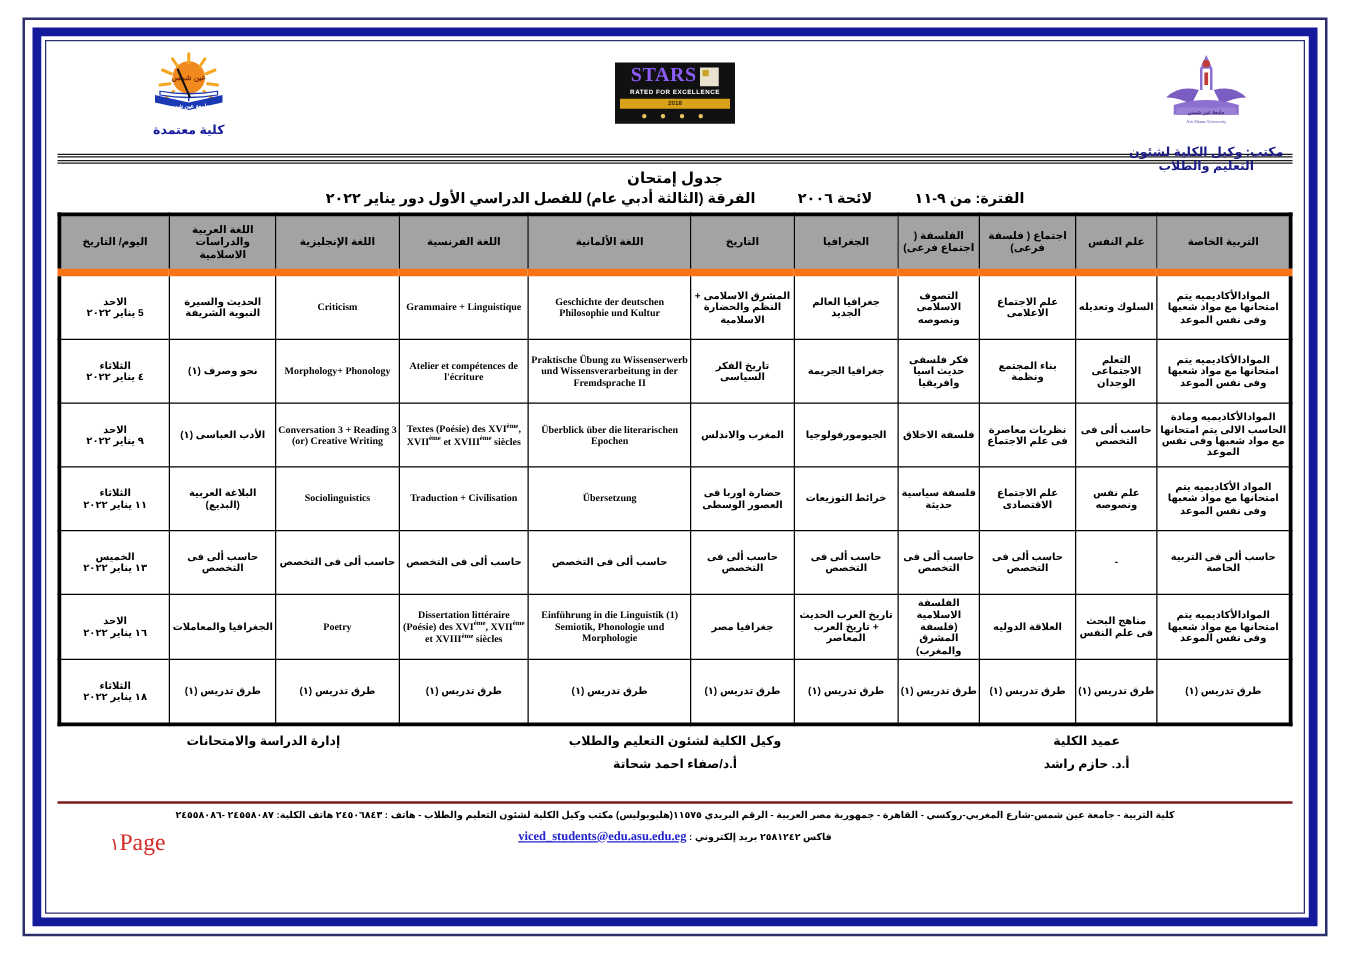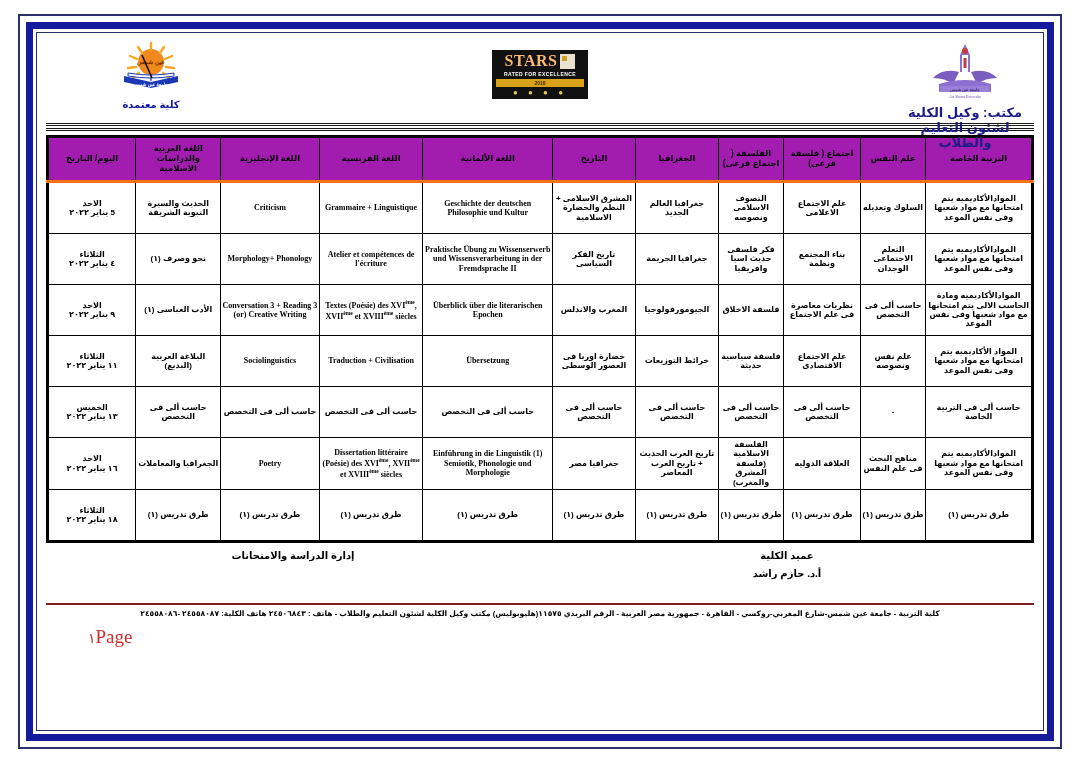--- a/index.html
+++ b/index.html
@@ -90,21 +90,21 @@
     background: #e8e2cf;
     display: inline-block;
     position: relative;
   }
   .stars-sq::after {
     content:"";
     position:absolute; left:2px; top:2px;
     width:5px;height:5px;background:#c9a227;
   }
   .stars-word {
-    color: #fdba74;
+    color: #8b5cf6;
     font-family: "Liberation Serif", serif;
     font-size: 16px;
     font-weight: bold;
     letter-spacing: 0.5px;
     line-height: 1;
   }
   .stars-sub {
     color: #ffffff;
     font-size: 5px;
     font-weight: bold;
@@ -129,24 +129,24 @@
 
   .logo-asu-main {
     position: absolute;
     left: 0;
     top: 0;
     width: 210px;
     text-align: center;
   }
   .logo-asu-main svg { display:block; margin:0 auto; }
   .office-label {
-    font-size: 13px;
+    font-size: 10px;
     font-weight: bold;
     color: #1c1c86;
-    margin-top: 1px;
+    margin-top: 13px;
   }
 
   .eq-rule {
     border: 0;
     border-top: 3px double #1a1a1a;
     margin: 1px 0 0 0;
     height: 0;
   }
   .eq-rule2 {
     border: 0;
@@ -189,22 +189,22 @@
     font-size: 8px;
     font-weight: bold;
     line-height: 1.18;
     color: #000;
     word-wrap: break-word;
     overflow: hidden;
   }
   table.schedule thead th {
     font-size: 8.4px;
     height: 38px;
-    background: #a21caf;
-    border-bottom: 3px solid #f97316;
+    background: #a3a3a3;
+    border-bottom: 6px solid #f97316;
   }
   table.schedule tbody td { height: 46px; }
   td.latin, th.latin {
     font-family: "Liberation Serif", "DejaVu Serif", serif;
     font-size: 8.6px;
     direction: ltr;
   }
   td.latin sup { font-size: 5.5px; }
   .date-cell { font-size: 8.6px; }
 
@@ -327,20 +327,28 @@
         <text x="36" y="49" font-family="Liberation Sans, sans-serif" font-size="4" fill="#3b2a6b" text-anchor="middle" font-weight="bold">جامعة عين شمس</text>
         <text x="36" y="56" font-family="Liberation Serif, serif" font-size="3.6" fill="#6a4bb5" text-anchor="middle">Ain Shams University</text>
       </svg>
       <div class="office-label">مكتب: وكيل الكلية لشئون التعليم والطلاب</div>
     </div>
   </div>
 
   <hr class="eq-rule">
   <hr class="eq-rule2">
 
+  <div class="title-block">
+    <div class="exam-title">جدول إمتحان</div>
+    <div class="title-line2">
+      <span>الفترة: من ٩-١١</span>
+      <span>لائحة ٢٠٠٦</span>
+      <span>الفرقة (الثالثة أدبي عام) للفصل الدراسي الأول دور يناير ٢٠٢٢</span>
+    </div>
+  </div>
 
   <table class="schedule">
     <colgroup>
       <col style="width:10.3%">
         <col style="width:6.3%">
         <col style="width:7.4%">
         <col style="width:6.3%">
       <col style="width:8.0%">
         <col style="width:8.0%">
         <col style="width:12.5%">
@@ -478,26 +486,35 @@
           </td>
         </tr>
       </tbody>
   </table>
 
   <div class="sign-row">
     <div class="sign-col">
       <div>عميد الكلية</div>
       <div class="sign-name">أ.د. حازم راشد</div>
     </div>
+    <div class="sign-col">
+      <div>وكيل الكلية لشئون التعليم والطلاب</div>
+      <div class="sign-name">أ.د/صفاء احمد شحاتة</div>
+    </div>
     <div class="sign-col right-col">
       <div>إدارة الدراسة والامتحانات</div>
     </div>
   </div>
 
   <hr class="footer-rule">
   <div class="footer-addr">كلية التربية - جامعة عين شمس-شارع المغربي-روكسي - القاهرة - جمهورية مصر العربية - الرقم البريدي ١١٥٧٥(هليوبوليس)  مكتب وكيل الكلية لشئون التعليم والطلاب - هاتف : ٢٤٥٠٦٨٤٣ هاتف الكلية: ٢٤٥٥٨٠٨٧ -٢٤٥٥٨٠٨٦</div>
   <div class="footer-bottom">
+    <div class="footer-contact">
+      <span>فاكس ٢٥٨١٢٤٢</span>
+      <span>بريد إلكتروني :</span>
+      <a class="footer-email" href="#">viced_students@edu.asu.edu.eg</a>
+    </div>
     <div class="page-num">
       <span class="pnum">١</span><span>Page</span>
     </div>
   </div>
 
 </div>
 
 </body></html>

